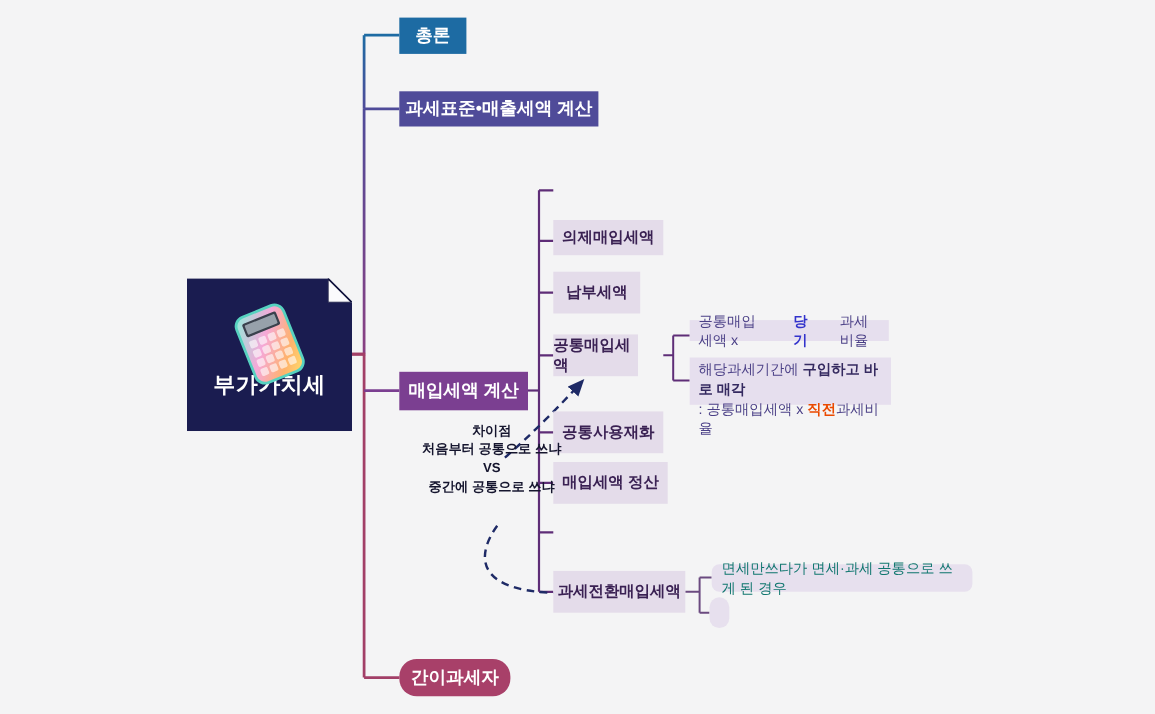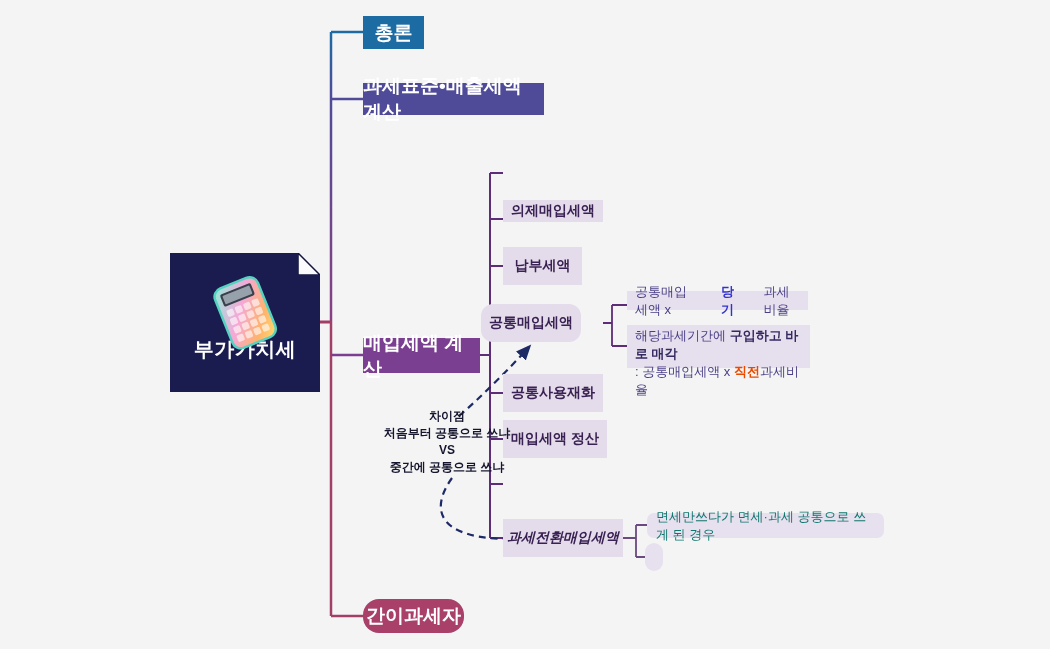--- a/index.html
+++ b/index.html
@@ -17,53 +17,53 @@
   .root-node{
     left:170px;top:253px;width:150px;height:139px;background:#1a1c50;
     clip-path:polygon(0 0,128px 0,150px 22px,150px 139px,0 139px);
     flex-direction:column;justify-content:flex-end;padding-bottom:29px;
   }
   .root-fold{position:absolute;left:298px;top:253px;z-index:3;}
   .root-label{color:#ffffff;font-size:20px;font-weight:700;letter-spacing:.5px;}
   .calc-icon{position:absolute;left:24px;top:14px;}
 
   
-  .branch{color:#fff;font-weight:700;font-size:19px;}
+  .branch{color:#fff;font-weight:700;font-size:16px;}
   .b-chongron{left:363px;top:16px;width:61px;height:33px;background:#1d6ba3;}
   .b-gwase{left:363px;top:83px;width:181px;height:32px;background:#4f4b99;}
   .b-maeip{left:363px;top:338px;width:117px;height:35px;background:#7b3f91;}
   .b-gani{left:363px;top:599px;width:101px;height:34px;background:#a84069;border-radius:16px;}
 
   
   .child{background:#e4dcea;color:#3a2153;font-weight:700;font-size:14px;}
   .c1{left:503px;top:154px;width:104px;height:38px;}
-  .c2{left:503px;top:200px;width:100px;height:22px;}
+  .c2{left:503px;top:200px;width:100px;height:32px;}
   .c3{left:503px;top:247px;width:79px;height:38px;}
-  .c4{left:481px;top:304px;width:100px;height:38px;border-radius:12px;}
+  .c4{left:503px;top:304px;width:77px;height:38px;}
   .c5{left:503px;top:374px;width:100px;height:38px;}
   .c6{left:503px;top:420px;width:104px;height:38px;}
   .c7{left:503px;top:464px;width:139px;height:40px;}
-  .c8{left:503px;top:519px;width:120px;height:38px;font-style:italic;}
+  .c8{left:503px;top:519px;width:120px;height:38px;}
 
   
   .sub-note{background:#e6dfee;color:#4a3f86;font-size:13px;justify-content:flex-start;padding:2px 8px;}
   .n-a{left:627px;top:291px;width:181px;height:19px;gap:24px;}
   .n-b{left:627px;top:325px;width:183px;height:43px;flex-direction:column;align-items:flex-start;line-height:18px;}
   .hl-blue{color:#3333cc;font-weight:700;}
   .hl-orange{color:#ea4a00;font-weight:700;}
   .bold-purple{font-weight:700;color:#352a60;}
 
   
   .n-c{left:647px;top:513px;width:237px;height:25px;background:#e7e0ee;color:#0f766e;
        font-size:13px;border-radius:7px;justify-content:flex-start;padding:0 9px;}
   .n-d{left:645px;top:543px;width:18px;height:28px;background:#e7e0ee;border-radius:9px;}
 
   
   .annotation{
-    position:absolute;left:380px;top:408px;width:134px;z-index:2;
+    position:absolute;left:380px;top:383px;width:134px;z-index:2;
     text-align:center;font-size:12px;font-weight:700;color:#15152e;line-height:17px;
   }
 </style>
 </head>
 <body>
 
 <div class="canvas">
 
   <svg class="connectors" width="1050" height="649" viewBox="0 0 1050 649">
     <defs>

